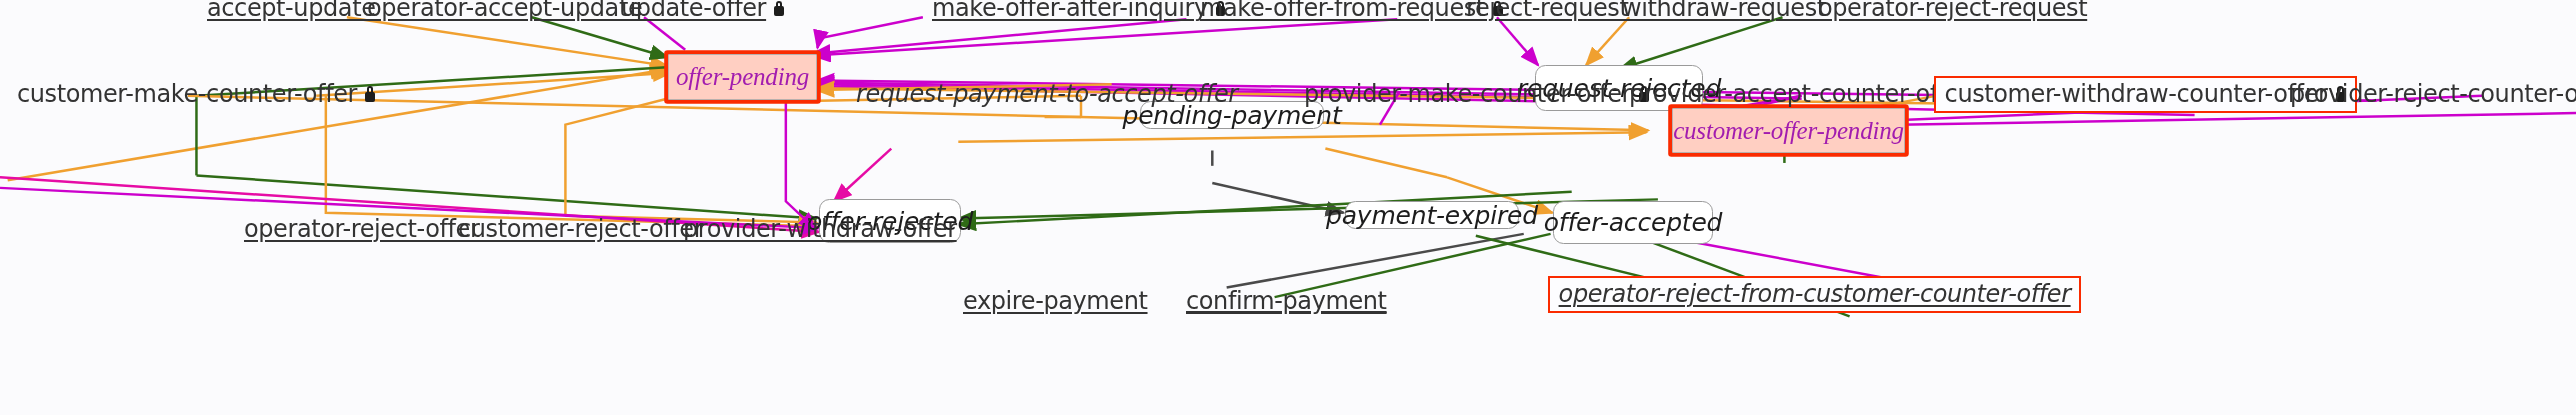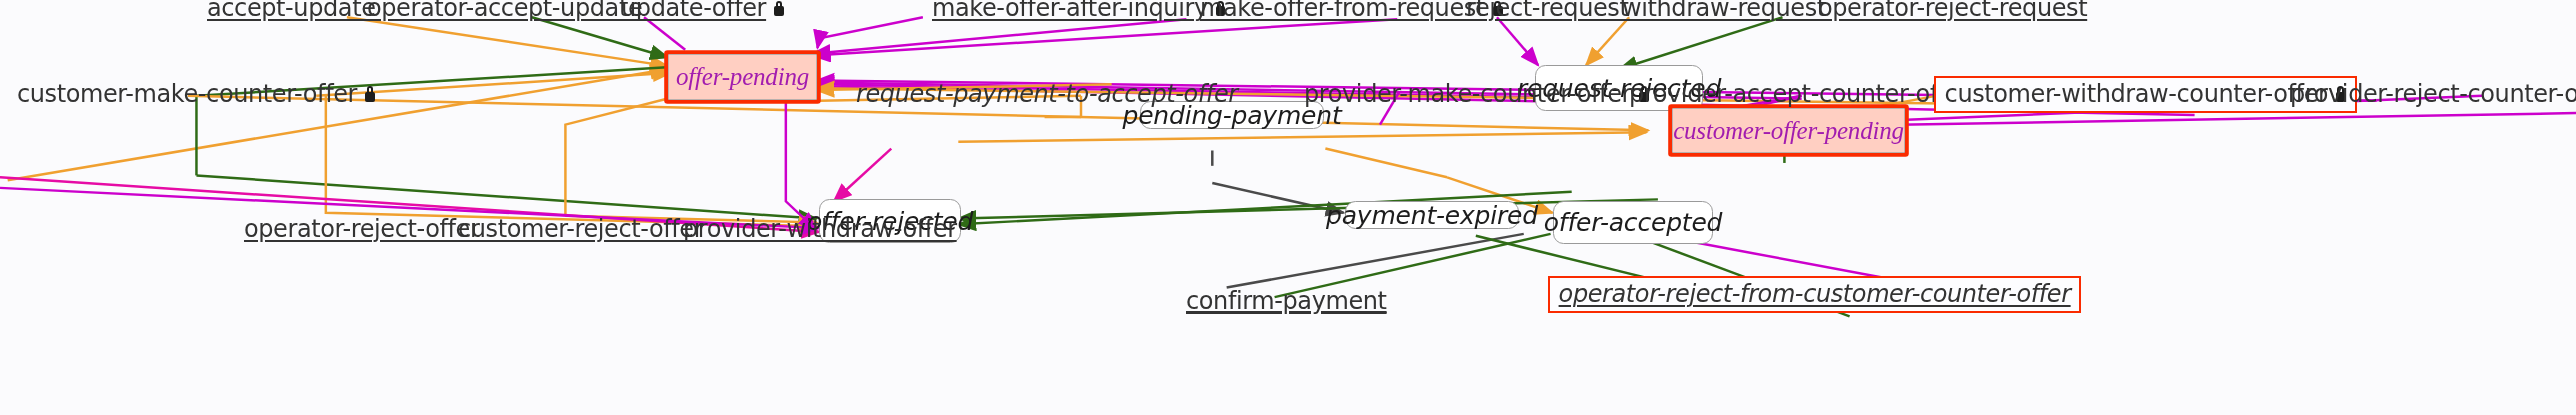--- a/index.html
+++ b/index.html
@@ -290,20 +290,23 @@
   </div>
 
   <div class="lbl u" style="left:458px;top:215px;">
     <span class="txt">customer-reject-offer</span>
   </div>
 
   <div class="lbl u" style="left:683px;top:215px;">
     <span class="txt">provider-withdraw-offer</span>
   </div>
 
+  <div class="lbl u" style="left:963px;top:287px;">
+    <span class="txt">expire-payment</span>
+  </div>
 
   <div class="lbl u" style="left:1186px;top:287px;text-decoration:underline;">
     <span class="txt">confirm-payment</span>
   </div>
 
   <div class="lbl u boxed" style="left:1548px;top:276px;font-style:italic;">
     <span class="txt">operator-reject-from-customer-counter-offer</span>
   </div>
 
 </div>

